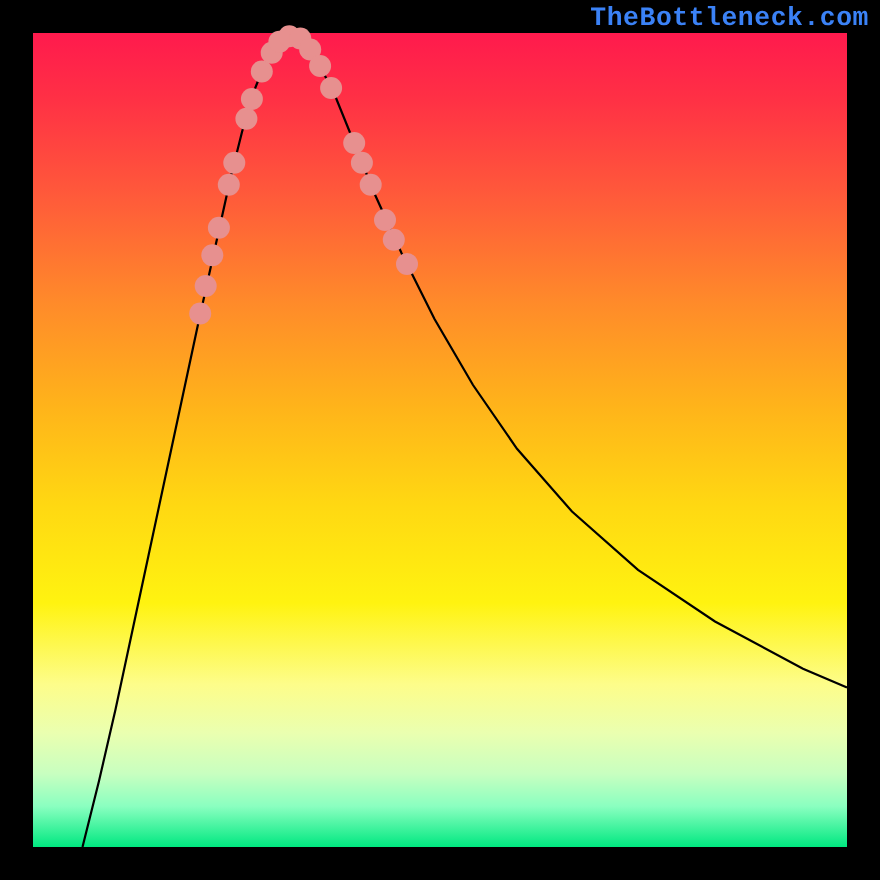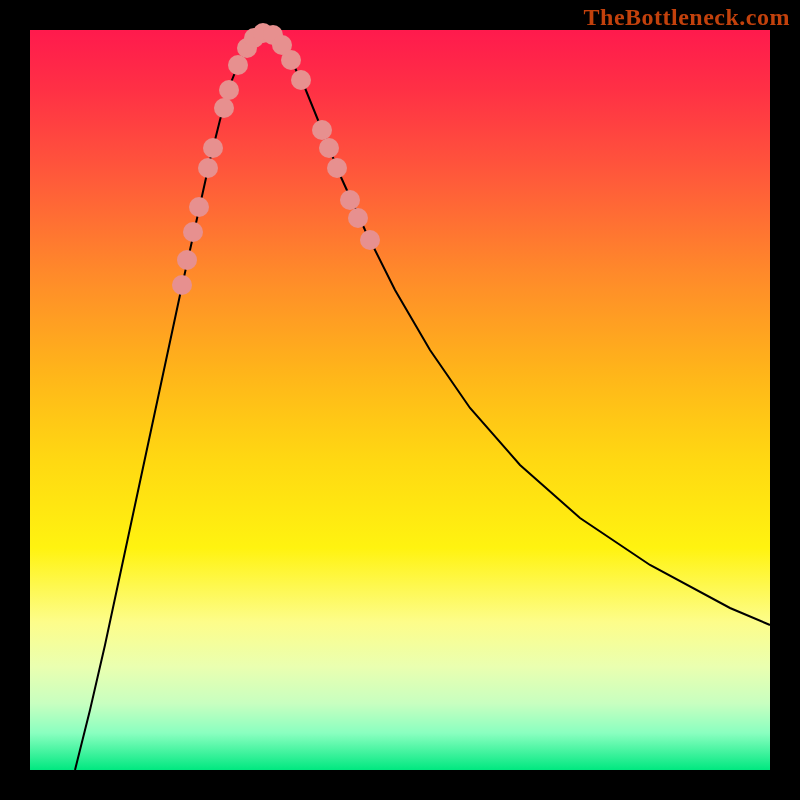--- a/index.html
+++ b/index.html
@@ -19,24 +19,24 @@
       #fff310 70%,
       #fdfd8a 80%,
       #eaffb0 86%,
       #c8ffc0 91%,
       #8affc0 95%,
       #00e880 100%);
   }
   .watermark {
     position: absolute;
     top: 4px; right: 10px;
-    font-family: Liberation Serif, serif;
+    font-family: Liberation Mono, monospace;
     font-size: 24px;
     font-weight: 600;
-    color: #c2410c;
+    color: #3b82f6;
     letter-spacing: 0.5px;
   }
   svg.curve { position: absolute; top: 30px; left: 30px; width: 740px; height: 740px; overflow: visible; }
 </style>
 </head>
 <body>
 
 <div class="frame">
   <div class="plot-area"></div>
   <svg class="curve" viewBox="0 0 740 740">

